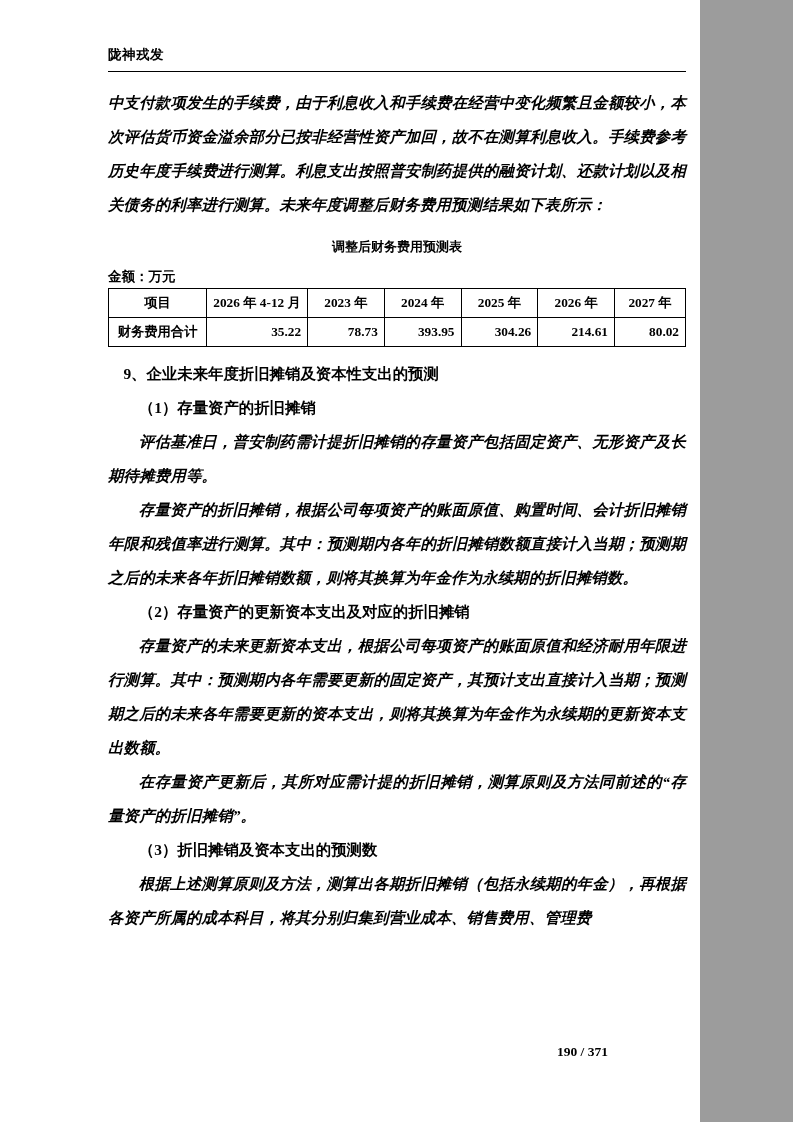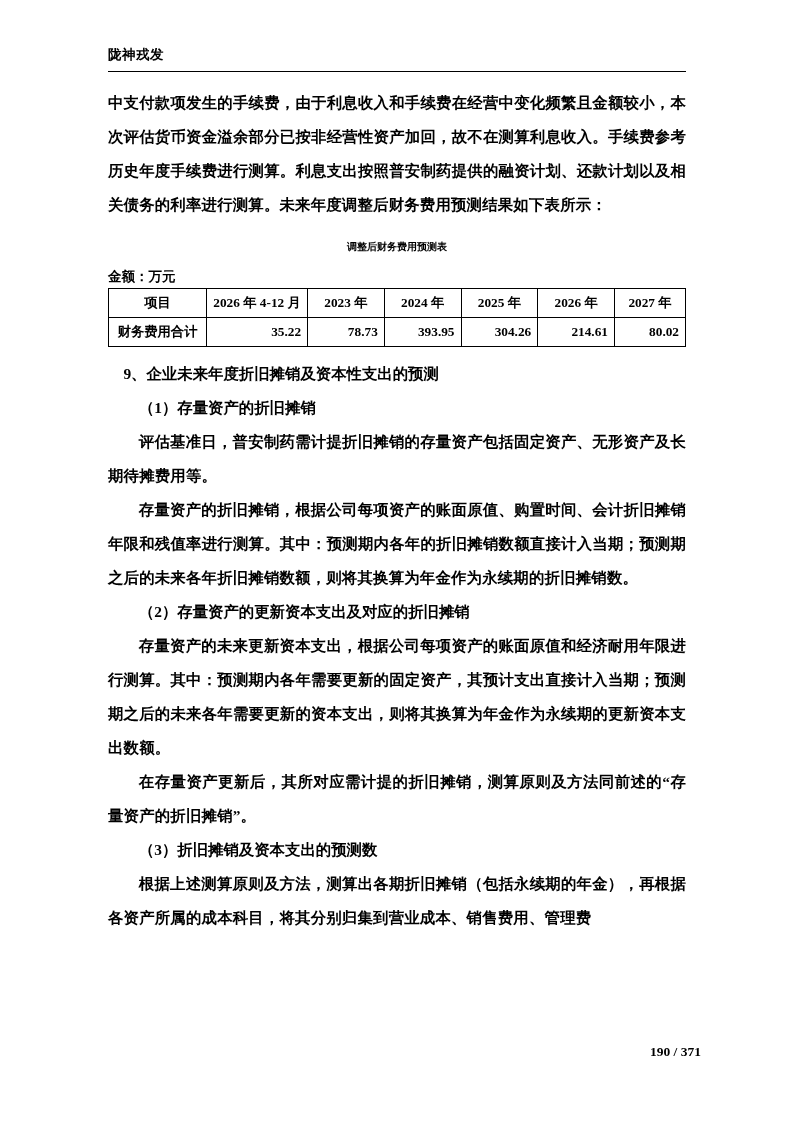--- a/index.html
+++ b/index.html
@@ -1,21 +1,21 @@
 <!DOCTYPE html>
 <html><head>
 <meta charset="utf-8">
 <style>
   html, body {
     margin: 0;
     padding: 0;
     background: #9c9c9c;
   }
   .page {
-    width: 793px;
+    width: 700px;
     height: 1122px;
     background: #ffffff;
     position: relative;
     box-sizing: border-box;
     font-family: "Liberation Serif", "DejaVu Serif", serif;
     color: #000000;
     overflow: hidden;
   }
   .page-inner {
     position: absolute;
@@ -41,25 +41,26 @@
     margin-bottom: 14px;
   }
   
   p.body {
     font-size: 15.4px;
     line-height: 34px;
     margin: 0;
     text-align: justify;
     font-weight: bold;
     letter-spacing: 0.2px;
+    font-style: italic;
   }
   p.indent { text-indent: 2em; }
   .center {
     text-align: center;
-    font-size: 10px;
+    font-size: 13px;
     font-weight: bold;
     line-height: 34px;
     margin: 8px 0 2px 0;
   }
   .unit-line {
     text-align: left;
     font-size: 13.5px;
     font-weight: bold;
     margin: 4px 0 2px 0;
   }

